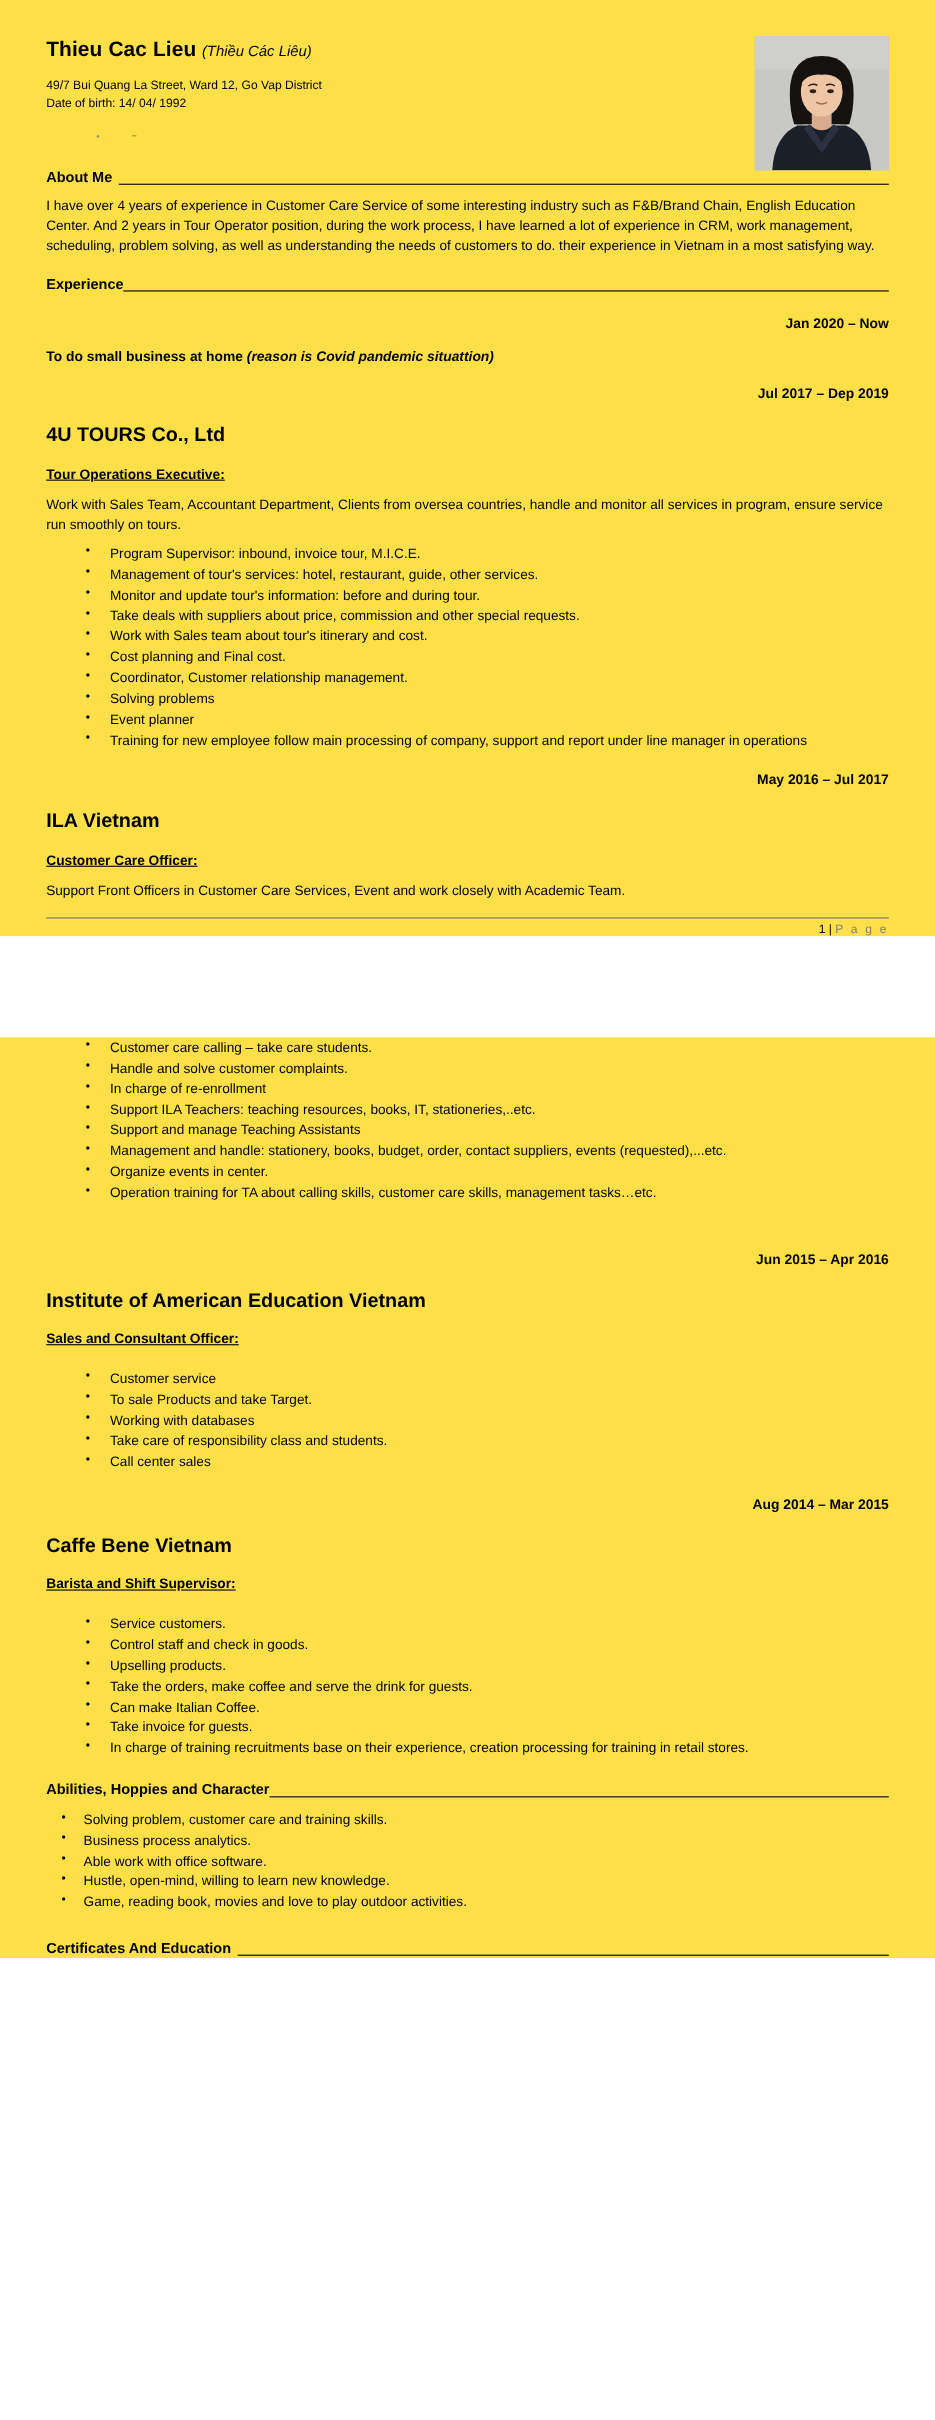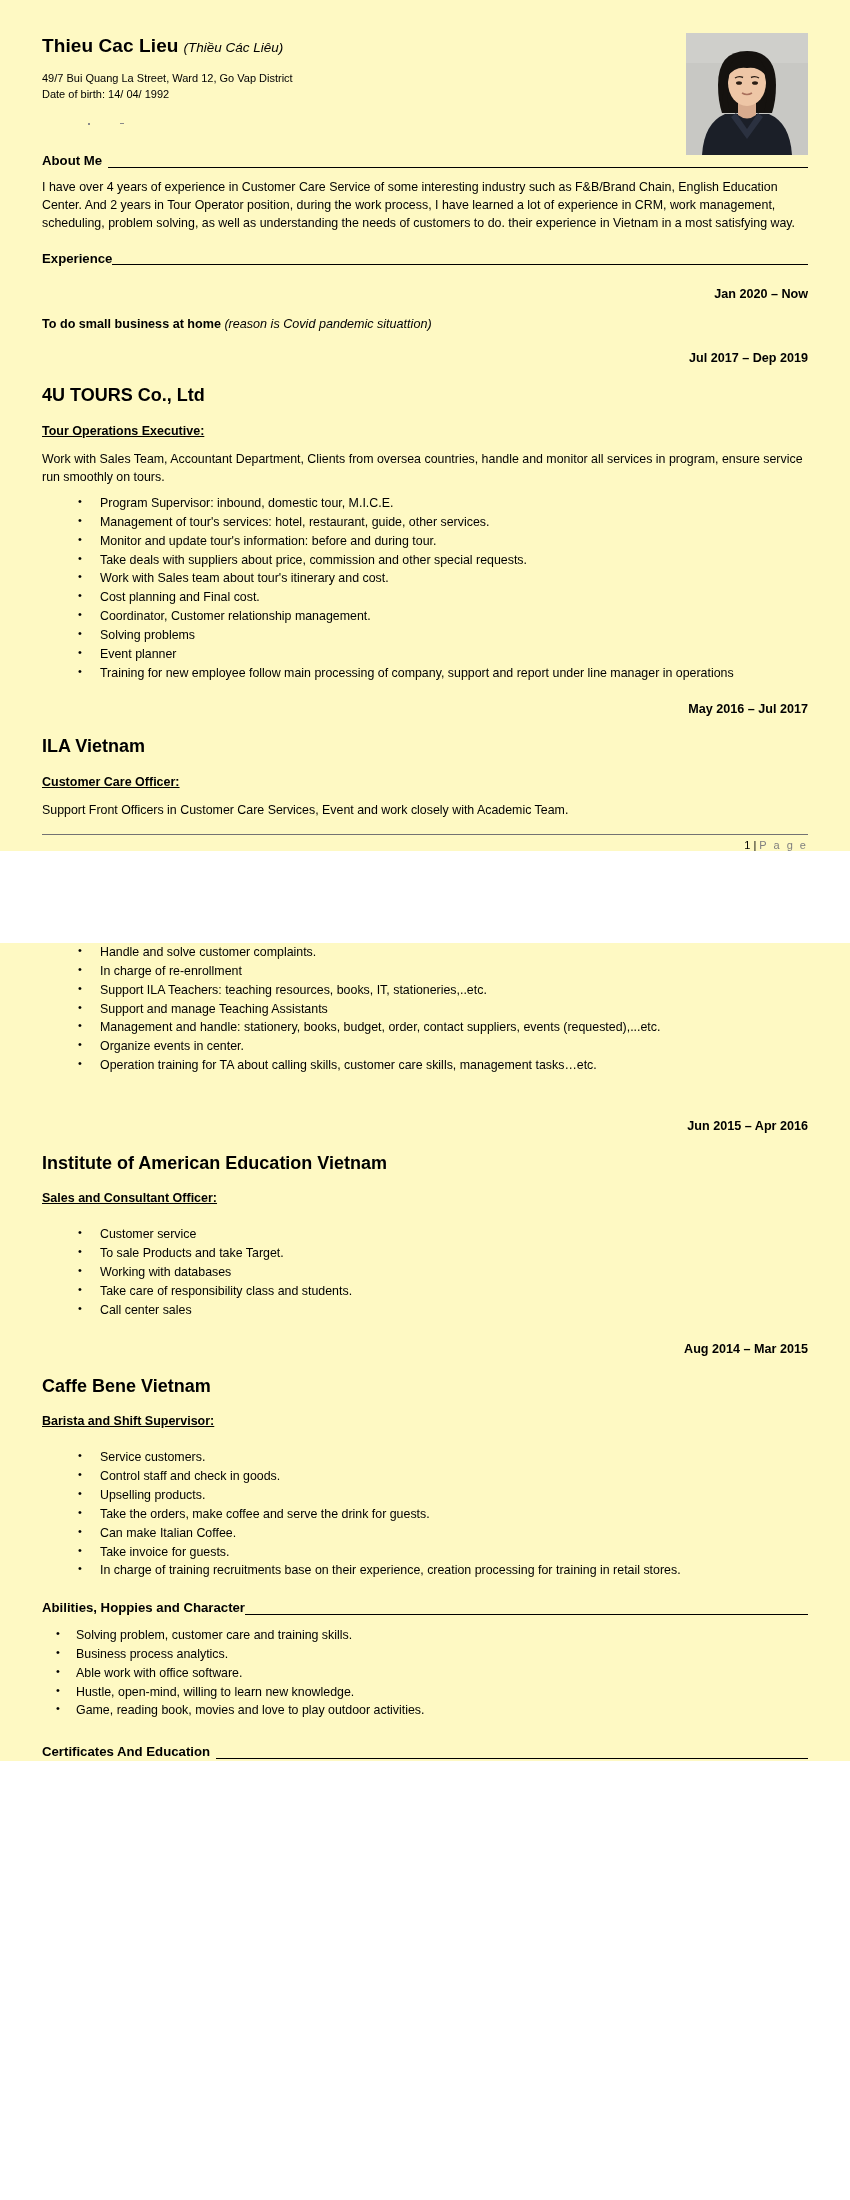--- a/index.html
+++ b/index.html
@@ -12,21 +12,21 @@
     width: 850px;
     height: 2200px;
     font-family: "Liberation Sans", sans-serif;
     color: #000000;
     position: relative;
     overflow: hidden;
   }
   .page {
     position: relative;
     width: 850px;
-    background: #fef9c3;
+    background: #fde047;
     padding: 0;
   }
   .page-inner {
     padding: 0 42px;
   }
 
   
   .header-block {
     padding-top: 36px;
     position: relative;
@@ -127,21 +127,21 @@
     text-decoration: underline;
     margin: 17px 0 13px 0;
     display: inline-block;
   }
   .subtitle-bold {
     font-size: 12.6px;
     font-weight: bold;
     margin: 16px 0 0 0;
   }
   .subtitle-bold .note {
-    font-weight: normal;
+    font-weight: bold;
     font-style: italic;
   }
 
   ul.bullets {
     margin: 7px 0 0 0;
     padding-left: 58px;
     list-style: none;
   }
   ul.bullets li {
     font-size: 12.4px;
@@ -245,21 +245,21 @@
       <p class="date-right">Jan 2020 – Now</p>
       <p class="subtitle-bold"><span>To do small business at home</span> <span class="note">(reason is Covid pandemic situattion)</span></p>
     </div>
 
     <div>
       <p class="date-right">Jul 2017 – Dep 2019</p>
       <p class="company">4U TOURS Co., Ltd</p>
       <span class="role">Tour Operations Executive:</span>
       <p class="body-text">Work with Sales Team, Accountant Department, Clients from oversea countries, handle and monitor all services in program, ensure service run smoothly on tours.</p>
       <ul class="bullets wide">
-        <li>Program Supervisor: inbound, domestic tour, M.I.C.E.</li>
+        <li>Program Supervisor: inbound, invoice tour, M.I.C.E.</li>
         <li>Management of tour's services: hotel, restaurant, guide, other services.</li>
         <li>Monitor and update tour's information: before and during tour.</li>
         <li>Take deals with suppliers about price, commission and other special requests.</li>
         <li>Work with Sales team about tour's itinerary and cost.</li>
         <li>Cost planning and Final cost.</li>
         <li>Coordinator, Customer relationship management.</li>
         <li>Solving problems</li>
         <li>Event planner</li>
         <li>Training for new employee follow main processing of company, support and report under line manager in operations</li>
       </ul>
@@ -279,20 +279,21 @@
     </div>
   </div>
 </div>
 
 <div class="page-gap"></div>
 
 <div class="page">
   <div class="page-inner">
 
     <ul class="bullets wide" style="margin-top:0;">
+      <li>Customer care calling – take care students.</li>
       <li>Handle and solve customer complaints.</li>
       <li>In charge of re-enrollment</li>
       <li>Support ILA Teachers: teaching  resources, books, IT, stationeries,..etc.</li>
       <li>Support and manage Teaching Assistants</li>
       <li>Management and handle: stationery, books, budget, order, contact suppliers, events (requested),...etc.</li>
       <li>Organize events in center.</li>
       <li>Operation training for TA about calling skills, customer care skills, management tasks…etc.</li>
     </ul>
 
     <div>

